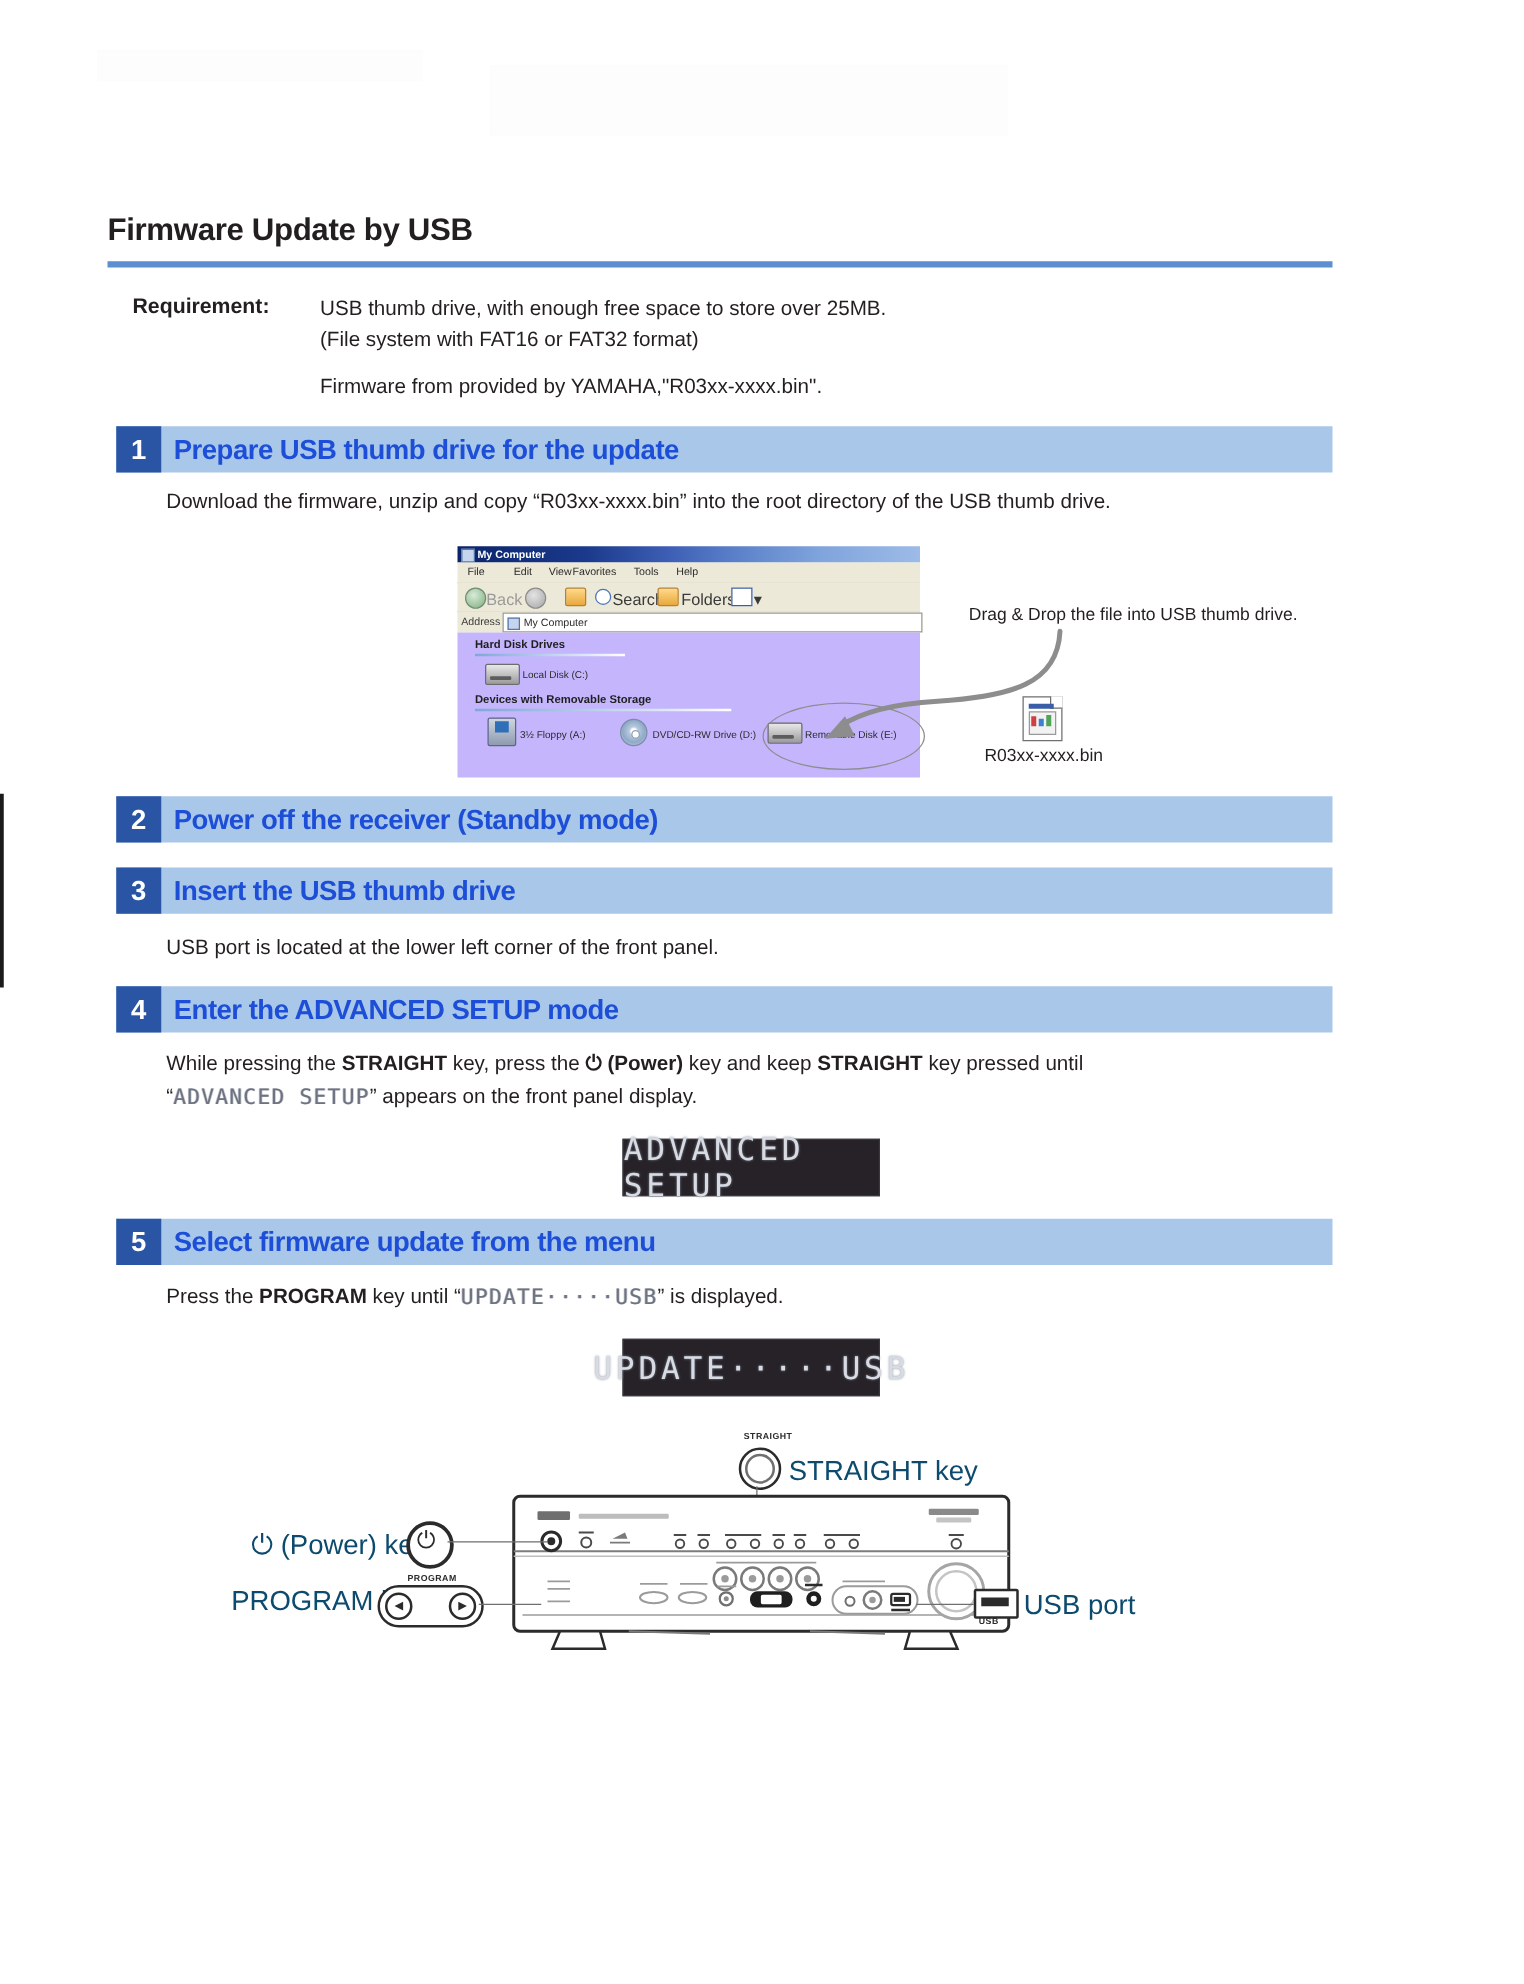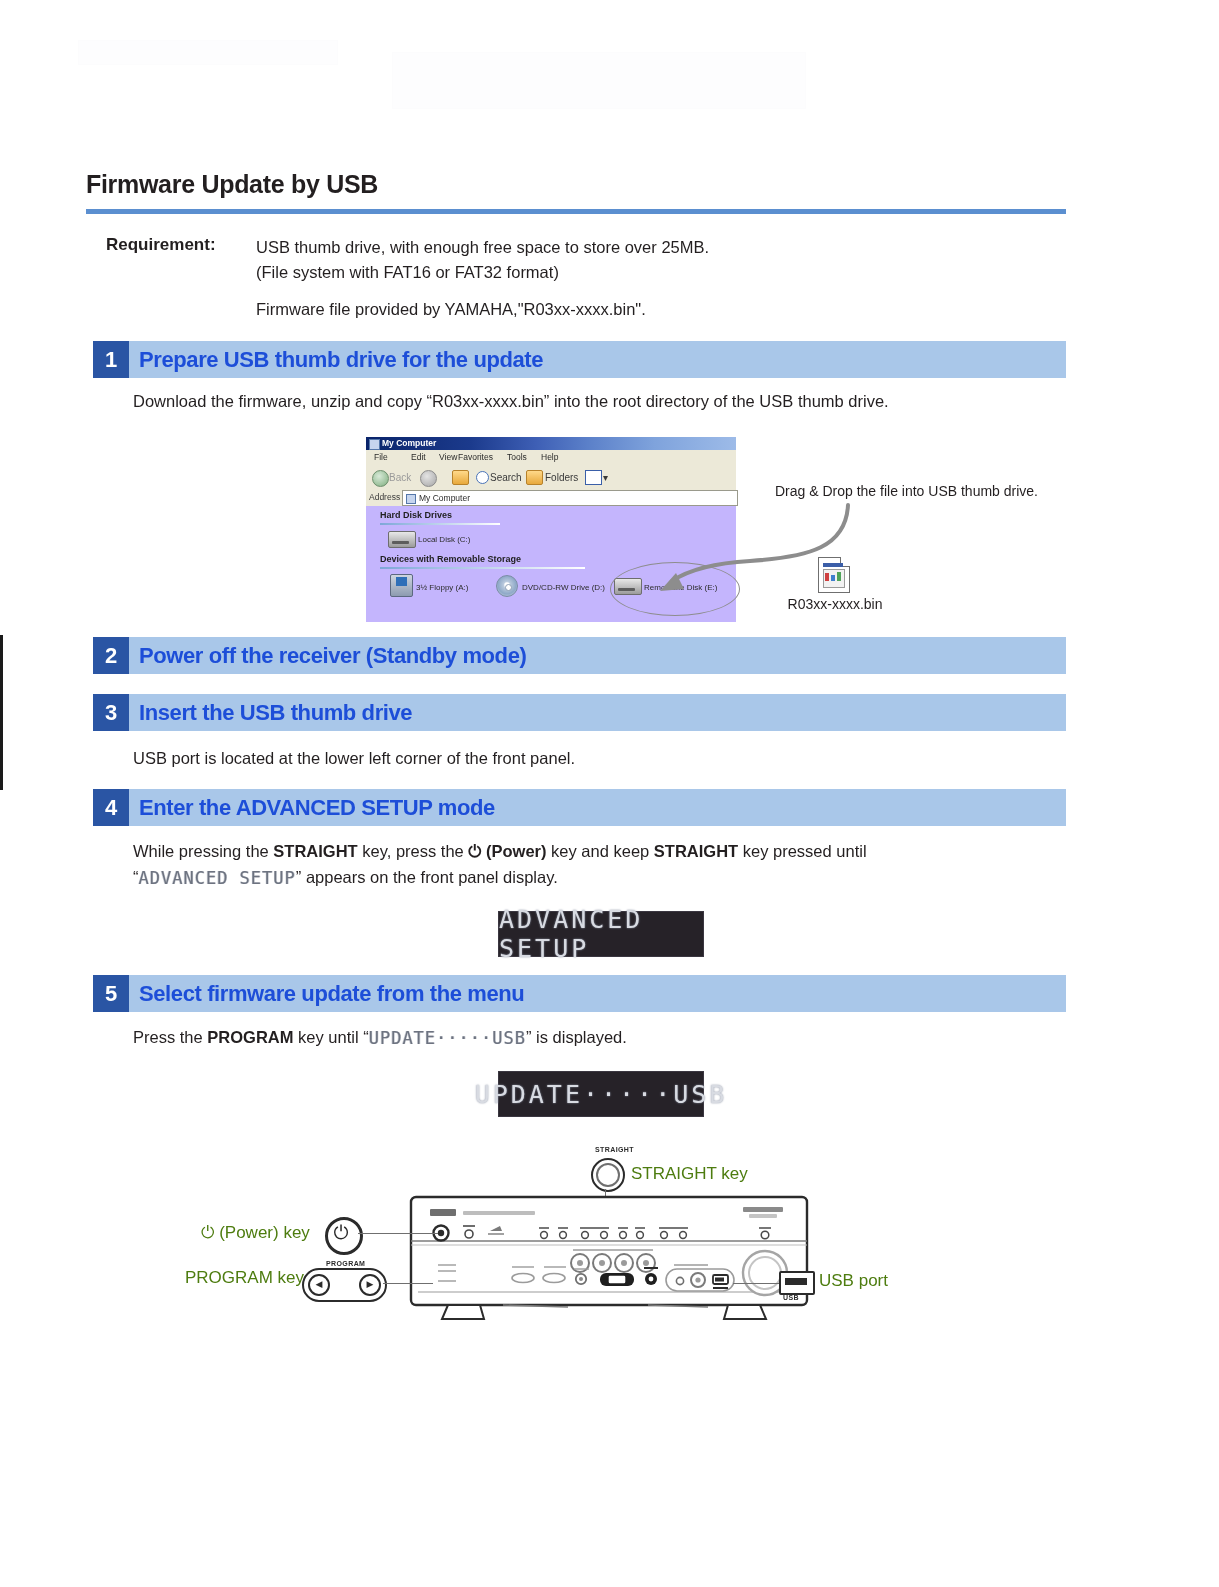--- a/index.html
+++ b/index.html
@@ -60,21 +60,21 @@
   .explorer{position:absolute;left:366px;top:437px;width:370px;height:185px;}
   .ex-titlebar{
     position:absolute;left:0;top:0;width:370px;height:13px;
     background:linear-gradient(to right,#0a246a 0%,#1b3a8c 28%,#3e5fb5 46%,#5b80c9 60%,#7fa3dc 78%,#9dbbe8 100%);
   }
   .ex-titlebar .tt{position:absolute;left:16px;top:1px;font-size:8.5px;color:#ffffff;font-weight:bold;white-space:nowrap;}
   .ex-titlebar .icn{position:absolute;left:3px;top:2px;width:9px;height:9px;background:#c6d5ee;border:1px solid #5577aa;}
   .ex-menubar{position:absolute;left:0;top:13px;width:370px;height:16px;background:#ece9d8;border-bottom:1px solid #d6d2c2;}
   .ex-menubar .mi{position:absolute;top:2px;font-size:8.5px;color:#2b2b2b;white-space:nowrap;}
   .ex-toolbar{position:absolute;left:0;top:29px;width:370px;height:23px;background:#ece9d8;border-bottom:1px solid #c8c4b4;}
-  .ex-toolbar .tb{position:absolute;top:6px;font-size:10px;color:#3a3a3a;white-space:nowrap;}
+  .ex-toolbar .tb{position:absolute;top:6px;font-size:13px;color:#3a3a3a;white-space:nowrap;}
   .circ{position:absolute;border-radius:50%;}
   .ex-addrbar{position:absolute;left:0;top:52px;width:370px;height:17px;background:#ece9d8;}
   .ex-addrbar .lbl{position:absolute;left:3px;top:3px;font-size:8.5px;color:#3a3a3a;}
   .ex-addrfield{position:absolute;left:36px;top:1px;width:334px;height:14px;background:#ffffff;border:1px solid #9a9a8c;}
   .ex-addrfield .v{position:absolute;left:16px;top:2px;font-size:8.5px;color:#2b2b2b;white-space:nowrap;}
   .ex-addrfield .mini{position:absolute;left:3px;top:2.5px;width:8px;height:8px;background:#c6d5ee;border:1px solid #5577aa;}
   .ex-body{position:absolute;left:0;top:69px;width:370px;height:116px;background:#c4b5fd;}
   .grp-hdr{position:absolute;font-size:9px;font-weight:bold;color:#1f1f1f;white-space:nowrap;}
   .grp-line{position:absolute;height:2px;background:linear-gradient(to right,#7ea7d8,#ffffff);}
   .drv{position:absolute;}
@@ -96,21 +96,21 @@
   .fileicon .fold{position:absolute;right:-1px;top:-1px;width:9px;height:9px;background:#ffffff;border-left:1.3px solid #6f6f6f;border-bottom:1.3px solid #6f6f6f;}
   .fileicon .bar{position:absolute;left:4px;top:5px;width:20px;height:4px;background:#3b5ea8;}
   .fileicon .body{position:absolute;left:4px;top:11px;width:20px;height:17px;background:#f2f2f2;border:1px solid #9a9a9a;}
   .fileicon .sw1{position:absolute;left:6px;top:15px;width:4px;height:8px;background:#cf4040;}
   .fileicon .sw2{position:absolute;left:12px;top:17px;width:4px;height:6px;background:#3f7fcf;}
   .fileicon .sw3{position:absolute;left:18px;top:14px;width:4px;height:9px;background:#4fa45a;}
   .filename{position:absolute;left:787px;top:595px;width:96px;font-size:14px;color:#231f20;text-align:center;line-height:18px;}
 
   
   .recv-wrap{position:absolute;left:185px;top:1145px;width:860px;height:180px;}
-  .callout-text{position:absolute;font-size:17px;color:#4d7c0f;white-space:nowrap;}
+  .callout-text{position:absolute;font-size:22px;color:#0c4a6e;white-space:nowrap;}
   .leader{position:absolute;background:#6f6f6f;height:1.4px;}
   .leaderv{position:absolute;background:#6f6f6f;width:1.4px;}
   .knob-ring{position:absolute;border-radius:50%;background:#ffffff;}
   .prog-pill{position:absolute;border:2.4px solid #2b2b2b;border-radius:18px;background:#ffffff;}
   .tiny-lbl{position:absolute;font-size:7px;font-weight:bold;color:#2b2b2b;letter-spacing:0.4px;white-space:nowrap;}
   .usb-plug{position:absolute;border:2.2px solid #2b2b2b;border-radius:2px;background:#ffffff;}
 </style>
 </head>
 <body>
 
@@ -121,21 +121,21 @@
   <div class="left-rule"></div>
 
   <div class="title">Firmware Update by USB</div>
   <div class="title-rule"></div>
 
   <div class="req-label">Requirement:</div>
   <div class="req-lines">
     <div>USB thumb drive, with enough free space to store over 25MB.</div>
     <div>(File system with FAT16 or FAT32 format)</div>
     <span class="gap"></span>
-    <div>Firmware file provided by YAMAHA,"R03xx-xxxx.bin".</div>
+    <div>Firmware from provided by YAMAHA,"R03xx-xxxx.bin".</div>
   </div>
 
   <div class="step" style="top:341px;">
     <div class="num">1</div>
     <div class="ttl">Prepare USB thumb drive for the update</div>
   </div>
   <div class="body-text" style="left:133px;top:388px;width:920px;">Download the firmware, unzip and copy “R03xx-xxxx.bin” into the root directory of the USB thumb drive.</div>
 
   <div class="explorer">
     <div class="ex-titlebar">

